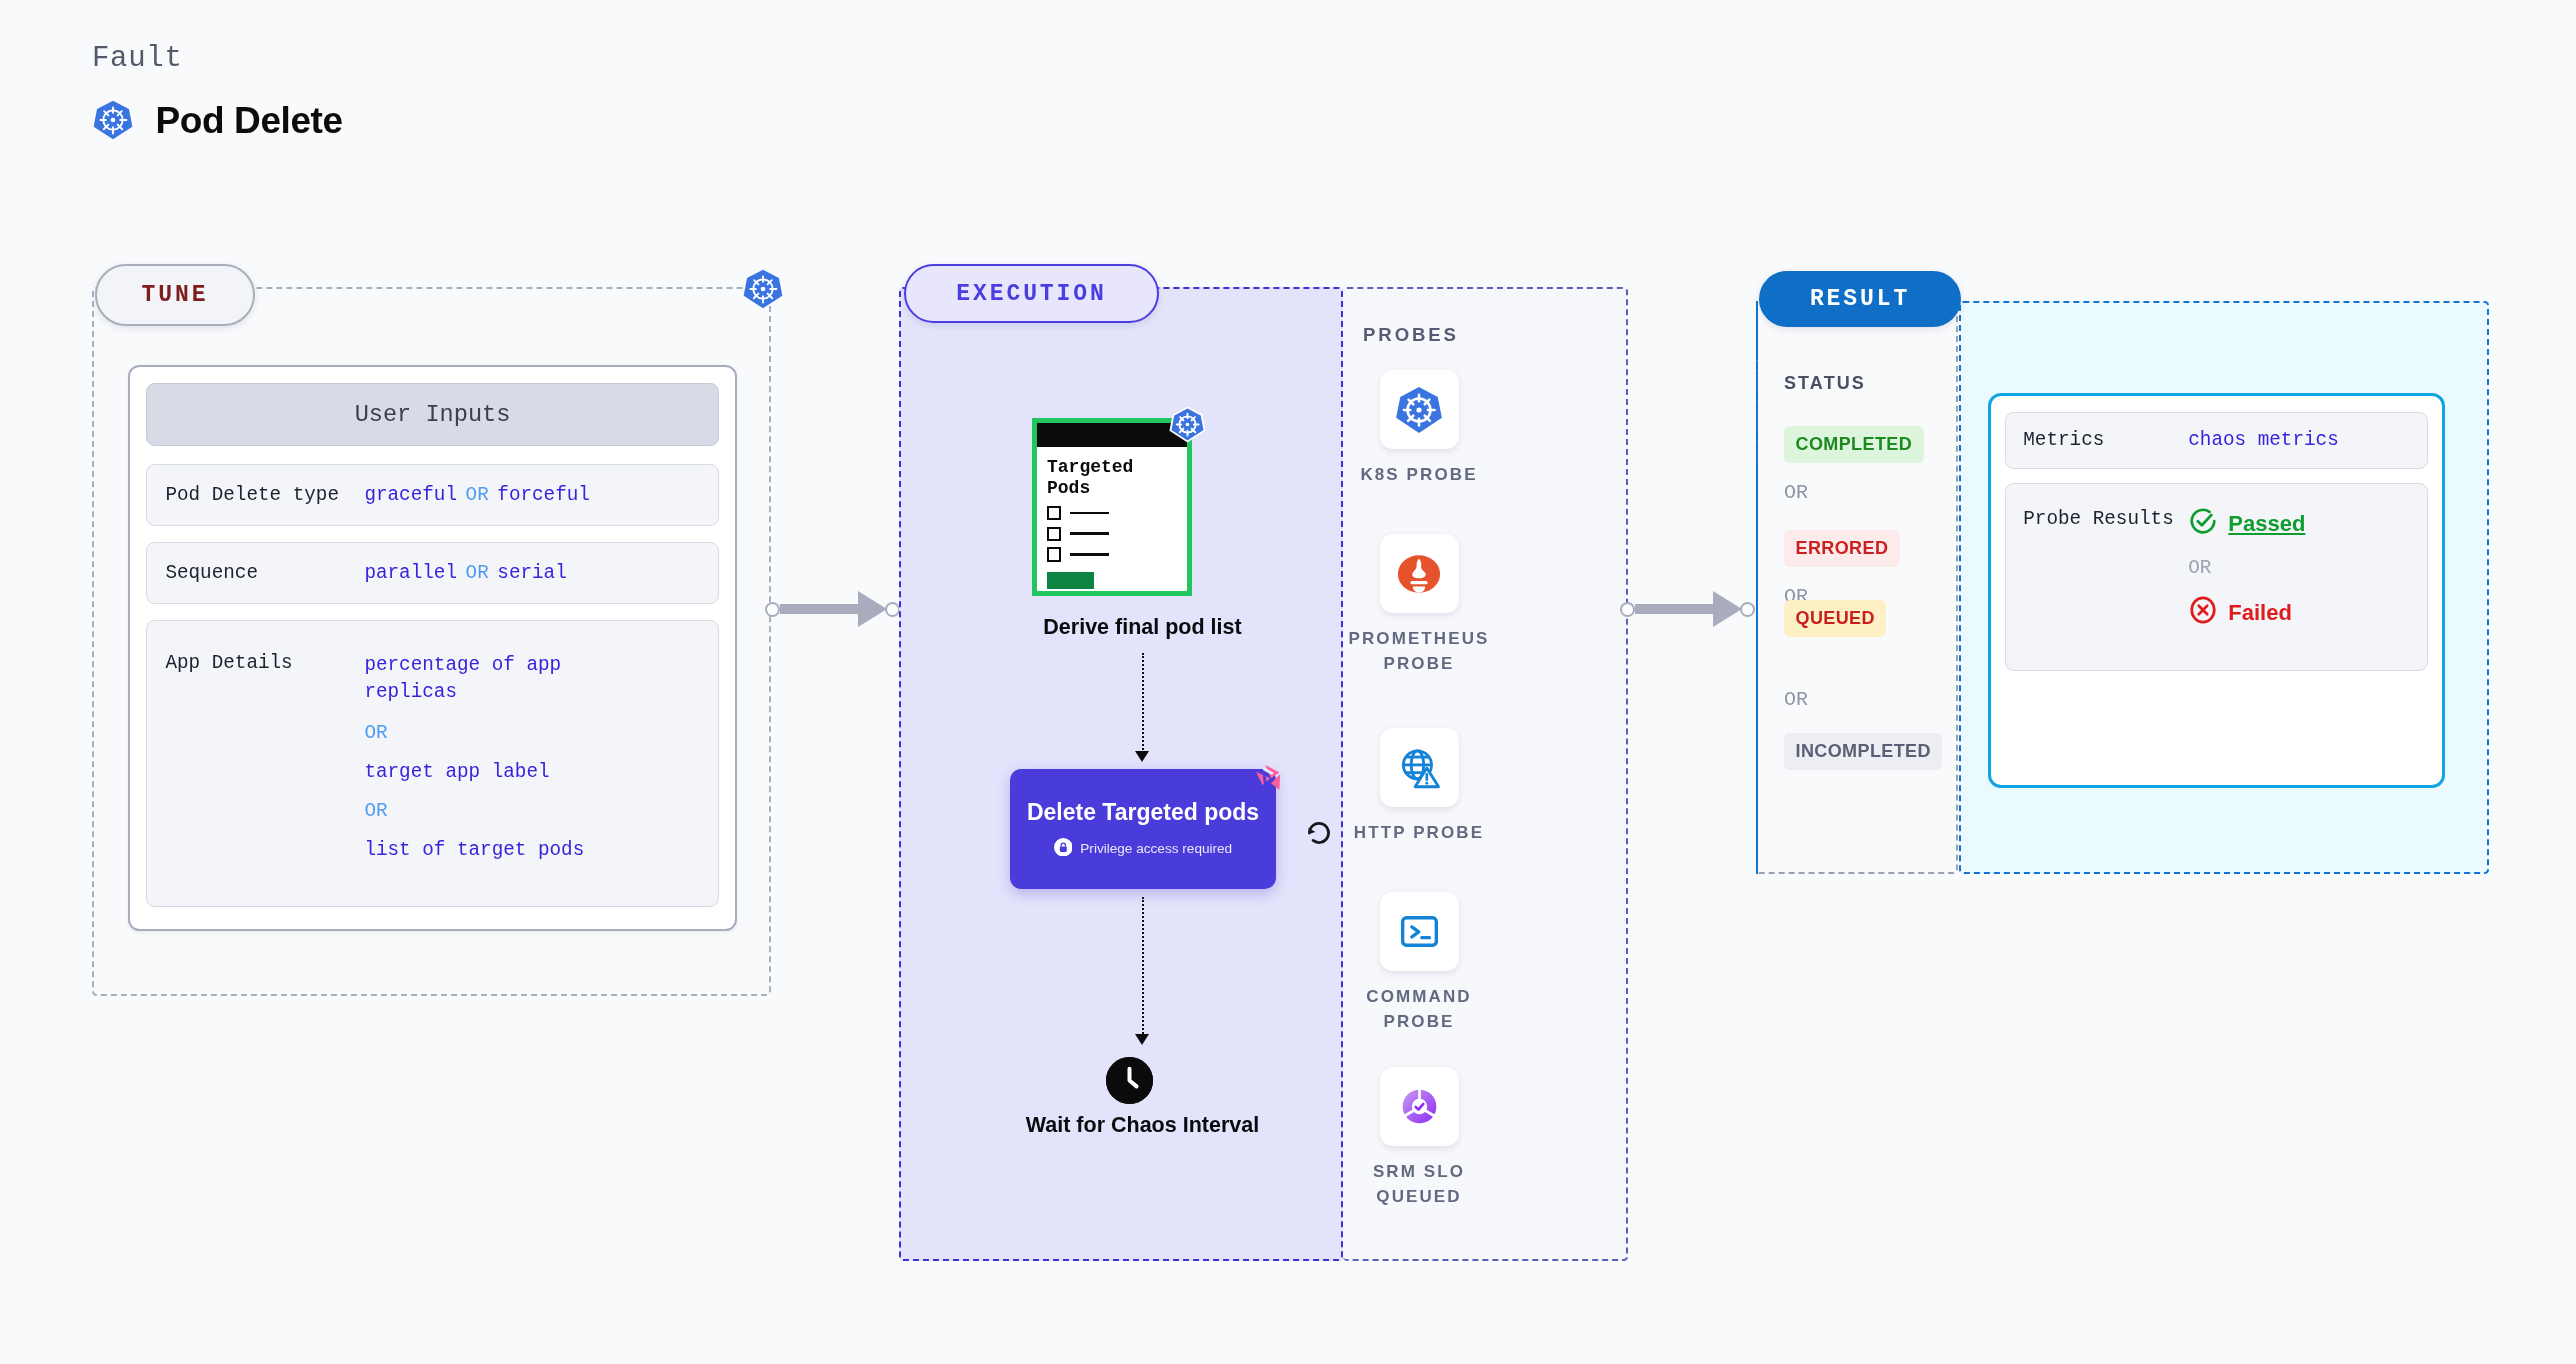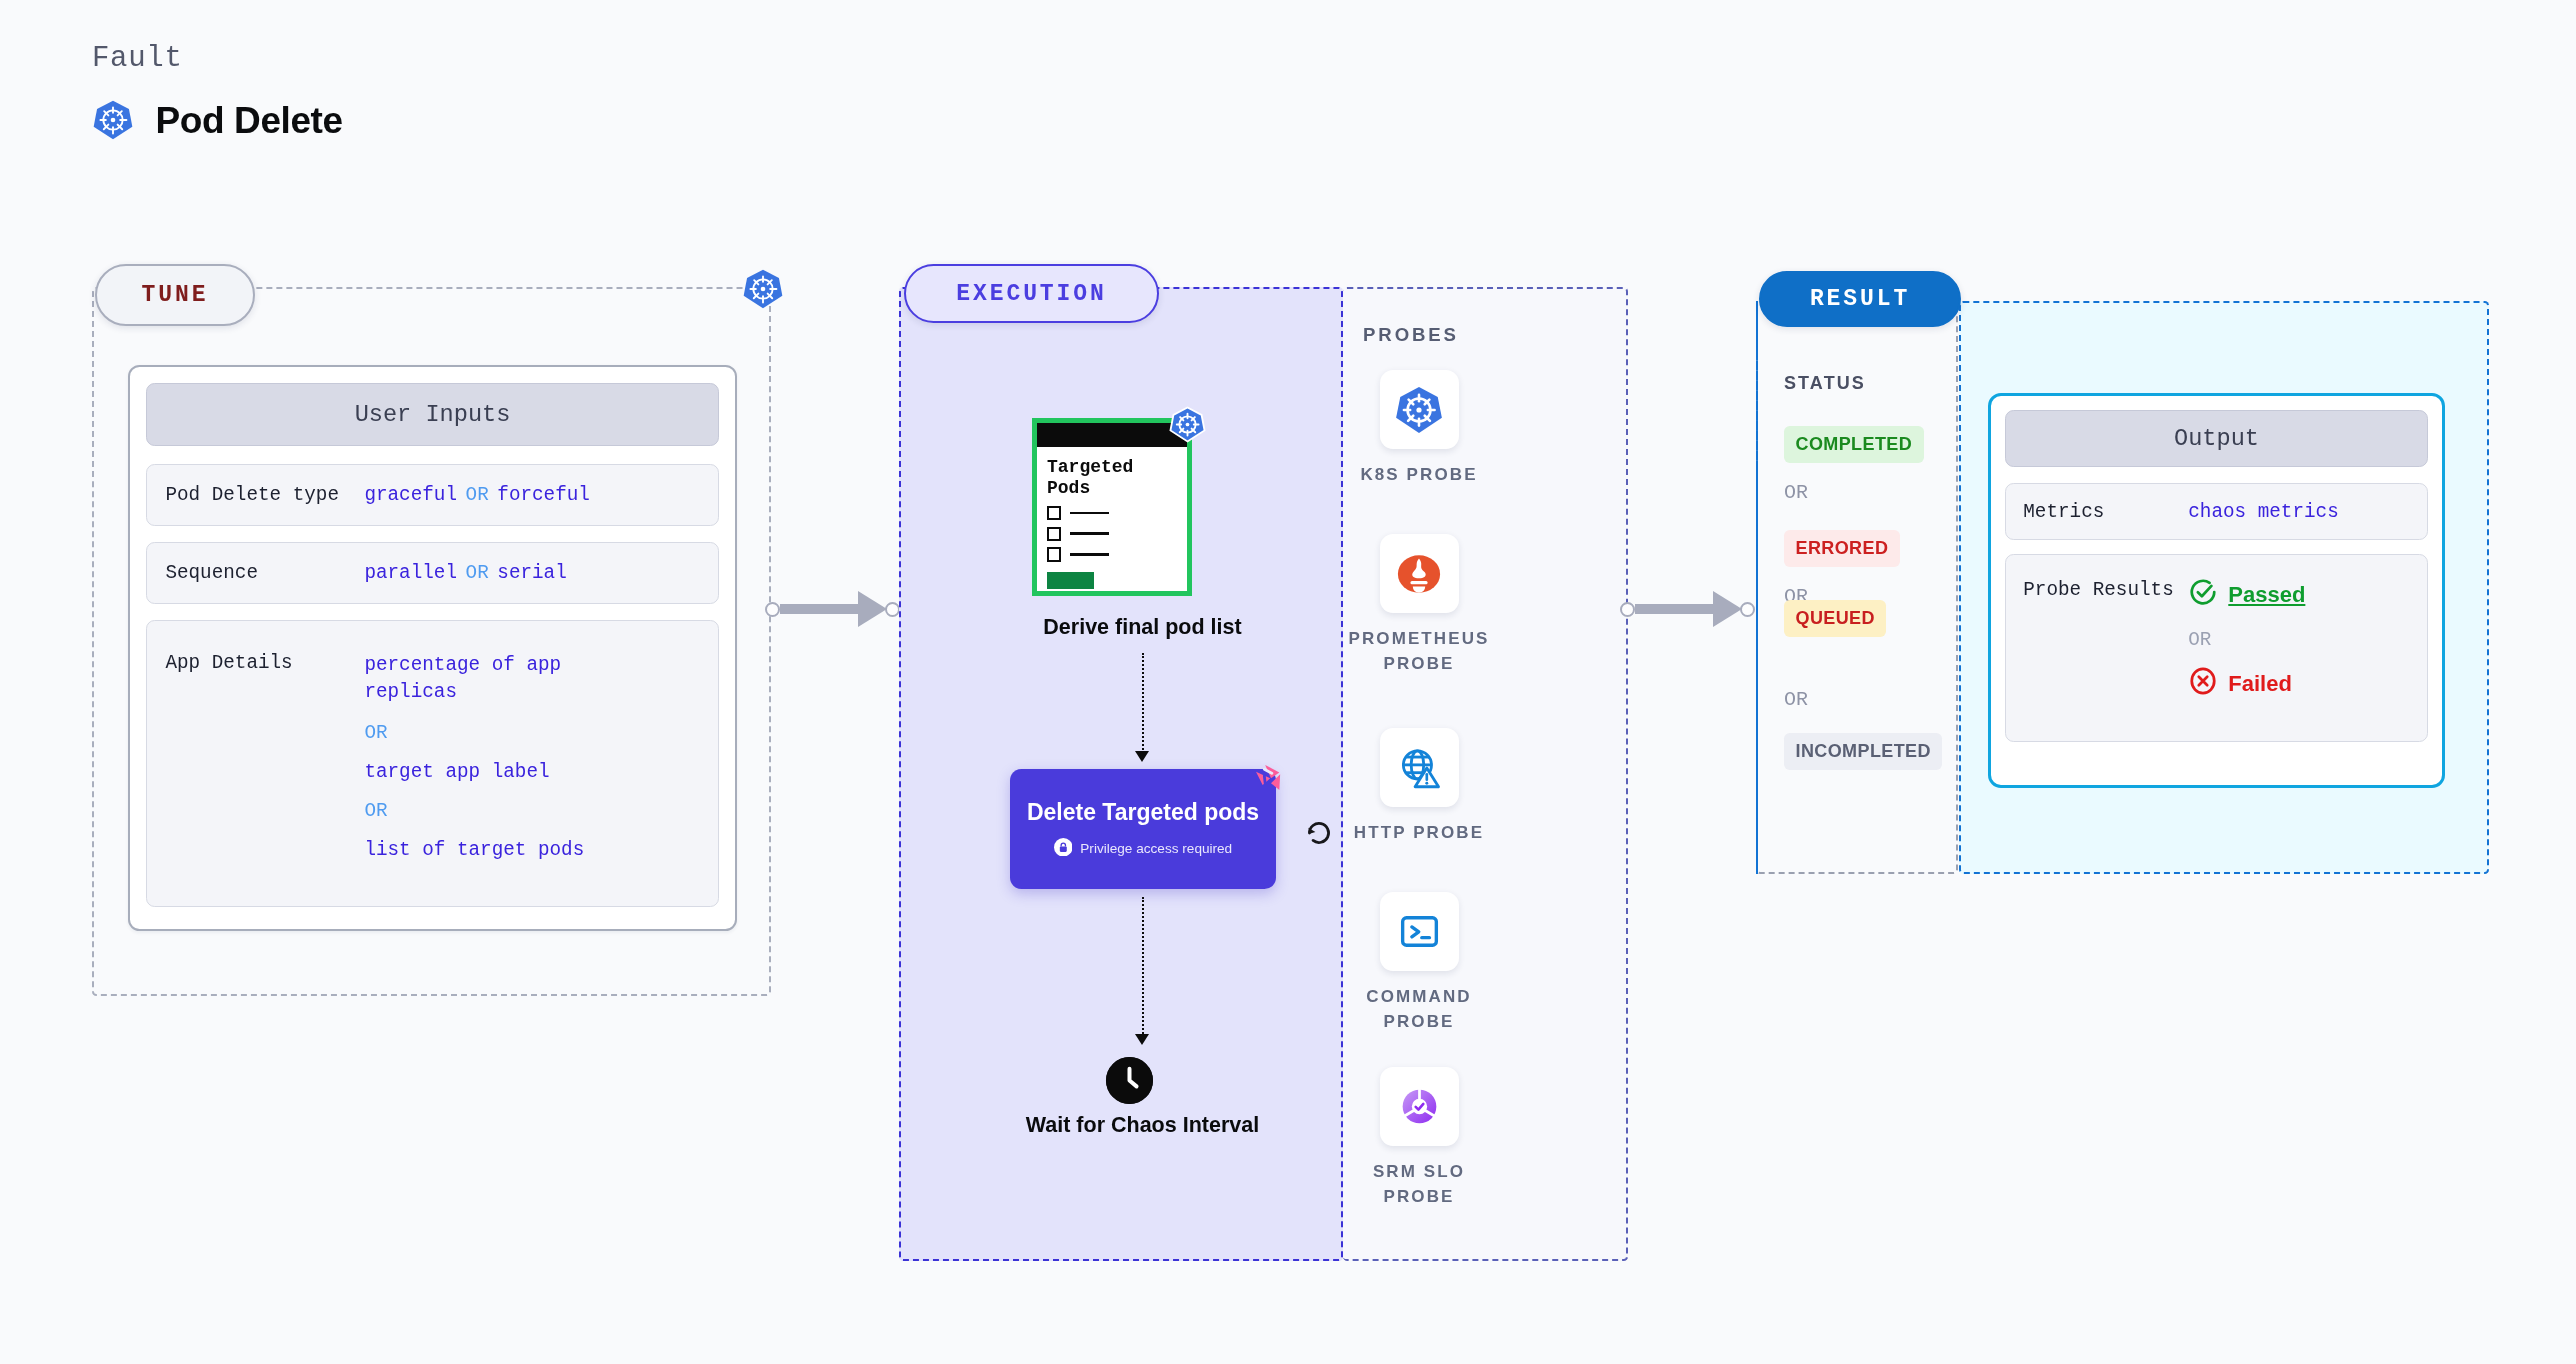--- a/index.html
+++ b/index.html
@@ -418,21 +418,21 @@
       <circle cx="32" cy="32" r="22" fill="url(#sloGrad)"></circle>
       <g stroke="#ffffff" stroke-width="3.6" stroke-linecap="round">
         <line x1="32" y1="10" x2="32" y2="30"></line>
         <line x1="13" y1="44" x2="30" y2="34"></line>
         <line x1="51" y1="44" x2="34" y2="34"></line>
       </g>
       <circle cx="32" cy="32" r="10" fill="#ffffff"></circle>
       <path d="M27 32.5 L30.6 36 L37 28.6" fill="none" stroke="#8e2bf0" stroke-width="3.4" stroke-linecap="round" stroke-linejoin="round"></path>
     </svg>
   </div>
-  <div class="probe-label">SRM SLO PROBE</div>
+  <div class="probe-label">SRM SLO QUEUED</div>
 </div>
 
 <div class="conn" style="left:1620px; top:591px; width:143px;">
   <span class="conn-dot"></span>
   <span class="conn-bar" style="width:79px;"></span>
   <span class="conn-arrow"></span>
   <span class="conn-dot" style="margin-left:-1.4px;"></span>
 </div>
 
 <div id="result-right" class="dashed-panel"></div>
@@ -444,21 +444,20 @@
 
 <div class="status-badge" style="top:426px; color:#1b8a1f; background:#ddf5dd;">COMPLETED</div>
 <div class="status-or" style="top:481px;">OR</div>
 <div class="status-badge" style="top:530px; color:#cc2020; background:#fdeaea;">ERRORED</div>
 <div class="status-or" style="top:585px;">OR</div>
 <div class="status-badge" style="top:600px; color:#c81f1f; background:#fdf0c4;">QUEUED</div>
 <div class="status-or" style="top:688px;">OR</div>
 <div class="status-badge" style="top:733px; color:#5a6074; background:#eceef4;">INCOMPLETED</div>
 
 <div id="output-card">
-  <div id="output-title" class="card-title">Output</div>
 
   <div id="metrics-row" class="kv-row">
     <span class="kv-key" style="width:165px;">Metrics</span>
     <span class="kv-val">chaos metrics</span>
   </div>
 
   <div id="probe-results-row" class="kv-row">
     <span class="kv-key" style="width:165px; flex:none; line-height:1.35;">Probe Results</span>
     <span class="kv-stack" style="gap:15.8px;">
       <span class="pr-item">

